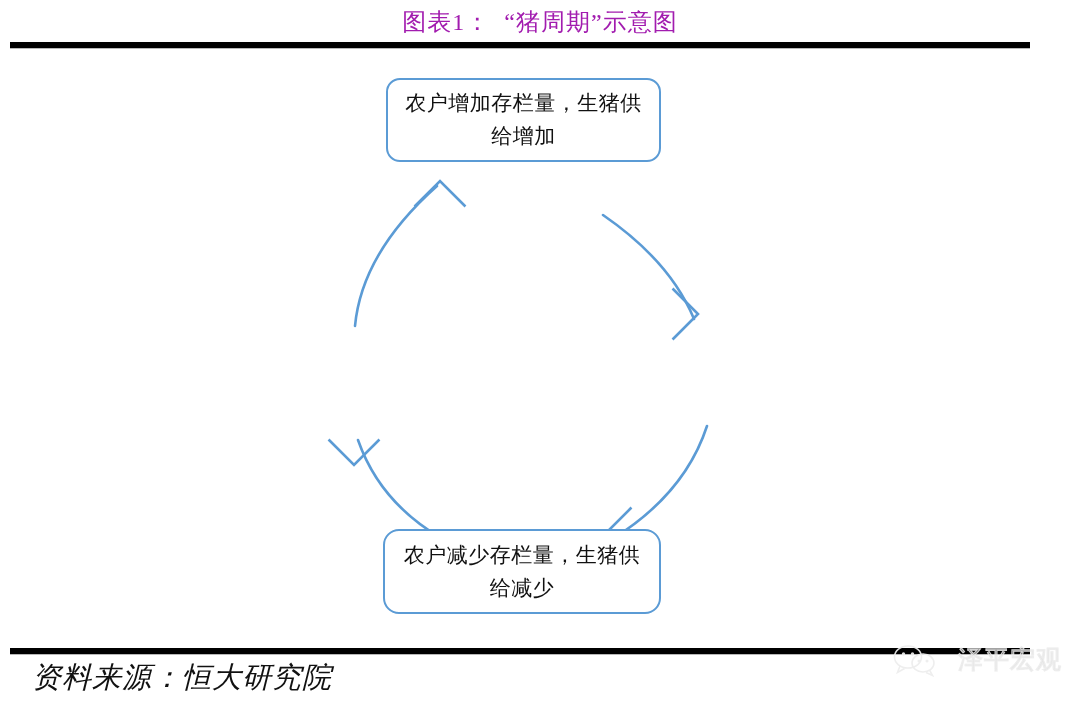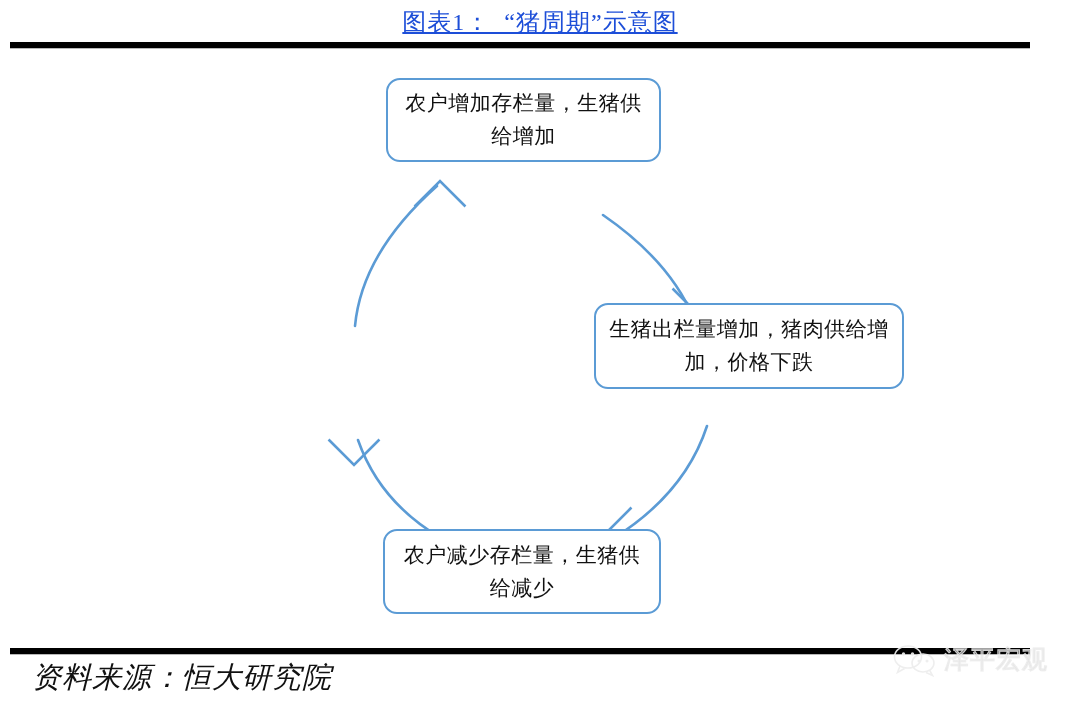--- a/index.html
+++ b/index.html
@@ -19,24 +19,23 @@
   
   #figure-title {
     position: absolute;
     left: 0;
     top: 6px;
     width: 1080px;
     text-align: center;
     font-size: 24px;
     line-height: 32px;
     letter-spacing: 1px;
-    color: #1d4ed8;
+    color: #a21caf;
     font-family: "Liberation Serif", "DejaVu Serif", serif;
     white-space: pre;
-    text-decoration: underline;
   }
 
   
   .rule-bar {
     position: absolute;
     left: 10px;
     width: 1020px;
     height: 6px;
     background: #000000;
     box-shadow: 0 1px 0 0 #b8b8b8;
@@ -75,21 +74,21 @@
     line-height: 33px;
     color: #111111;
     letter-spacing: 0.5px;
     font-family: "Liberation Serif", "DejaVu Serif", serif;
     padding: 2px 12px;
   }
   .node-box span { display: block; }
 
   #node-top    { left: 386px; top: 30px;  width: 275px; height: 84px; }
   #node-right  { left: 594px; top: 255px; width: 310px; height: 86px; }
-  #node-bottom { left: 383px; top: 481px; width: 278px; height: 85px; }
+  #node-bottom { left: 383px; top: 481px; width: 278px; height: 85px; border-radius: 16px; }
   #node-left   { left: 137px; top: 255px; width: 324px; height: 85px; }
 
   
   #source-line {
     position: absolute;
     left: 32px;
     top: 660px;
     font-size: 29px;
     line-height: 34px;
     font-style: italic;
@@ -101,21 +100,21 @@
 
   
   #watermark {
     position: absolute;
     left: 892px;
     top: 637px;
     width: 180px;
     height: 46px;
     display: flex;
     align-items: center;
-    gap: 6px;
+    gap: 20px;
     opacity: 0.92;
     pointer-events: none;
   }
   #watermark-text {
     font-size: 25px;
     line-height: 30px;
     letter-spacing: 1px;
     color: rgba(255,255,255,0.0);
     -webkit-text-stroke: 1.1px rgba(235,235,235,0.95);
     text-shadow: 0 0 1px rgba(200,200,200,0.55);
@@ -152,23 +151,20 @@
     <g>
       <path d="M 441 490 C 400 466 372 432 358 392" fill="none" stroke="#5b9bd5" stroke-width="2.6" stroke-linecap="round"></path>
       <path d="M 354 381 L 354 417 L 390 417" fill="none" stroke="#5b9bd5" stroke-width="2.6" stroke-linecap="butt" stroke-linejoin="miter" transform="rotate(-45 354 417)"></path>
     </g>
   </svg>
 
   <div class="node-box" id="node-top">
     <span>农户增加存栏量，生猪供给增加</span>
   </div>
 
-  <div class="node-box" id="node-right">
-    <span>生猪出栏量增加，猪肉供给增加，价格下跌</span>
-  </div>
 
   <div class="node-box" id="node-bottom">
     <span>农户减少存栏量，生猪供给减少</span>
   </div>
 
 </div>
 
 <div class="rule-bar" id="rule-bottom"></div>
 
 <div id="source-line">资料来源：恒大研究院</div>

